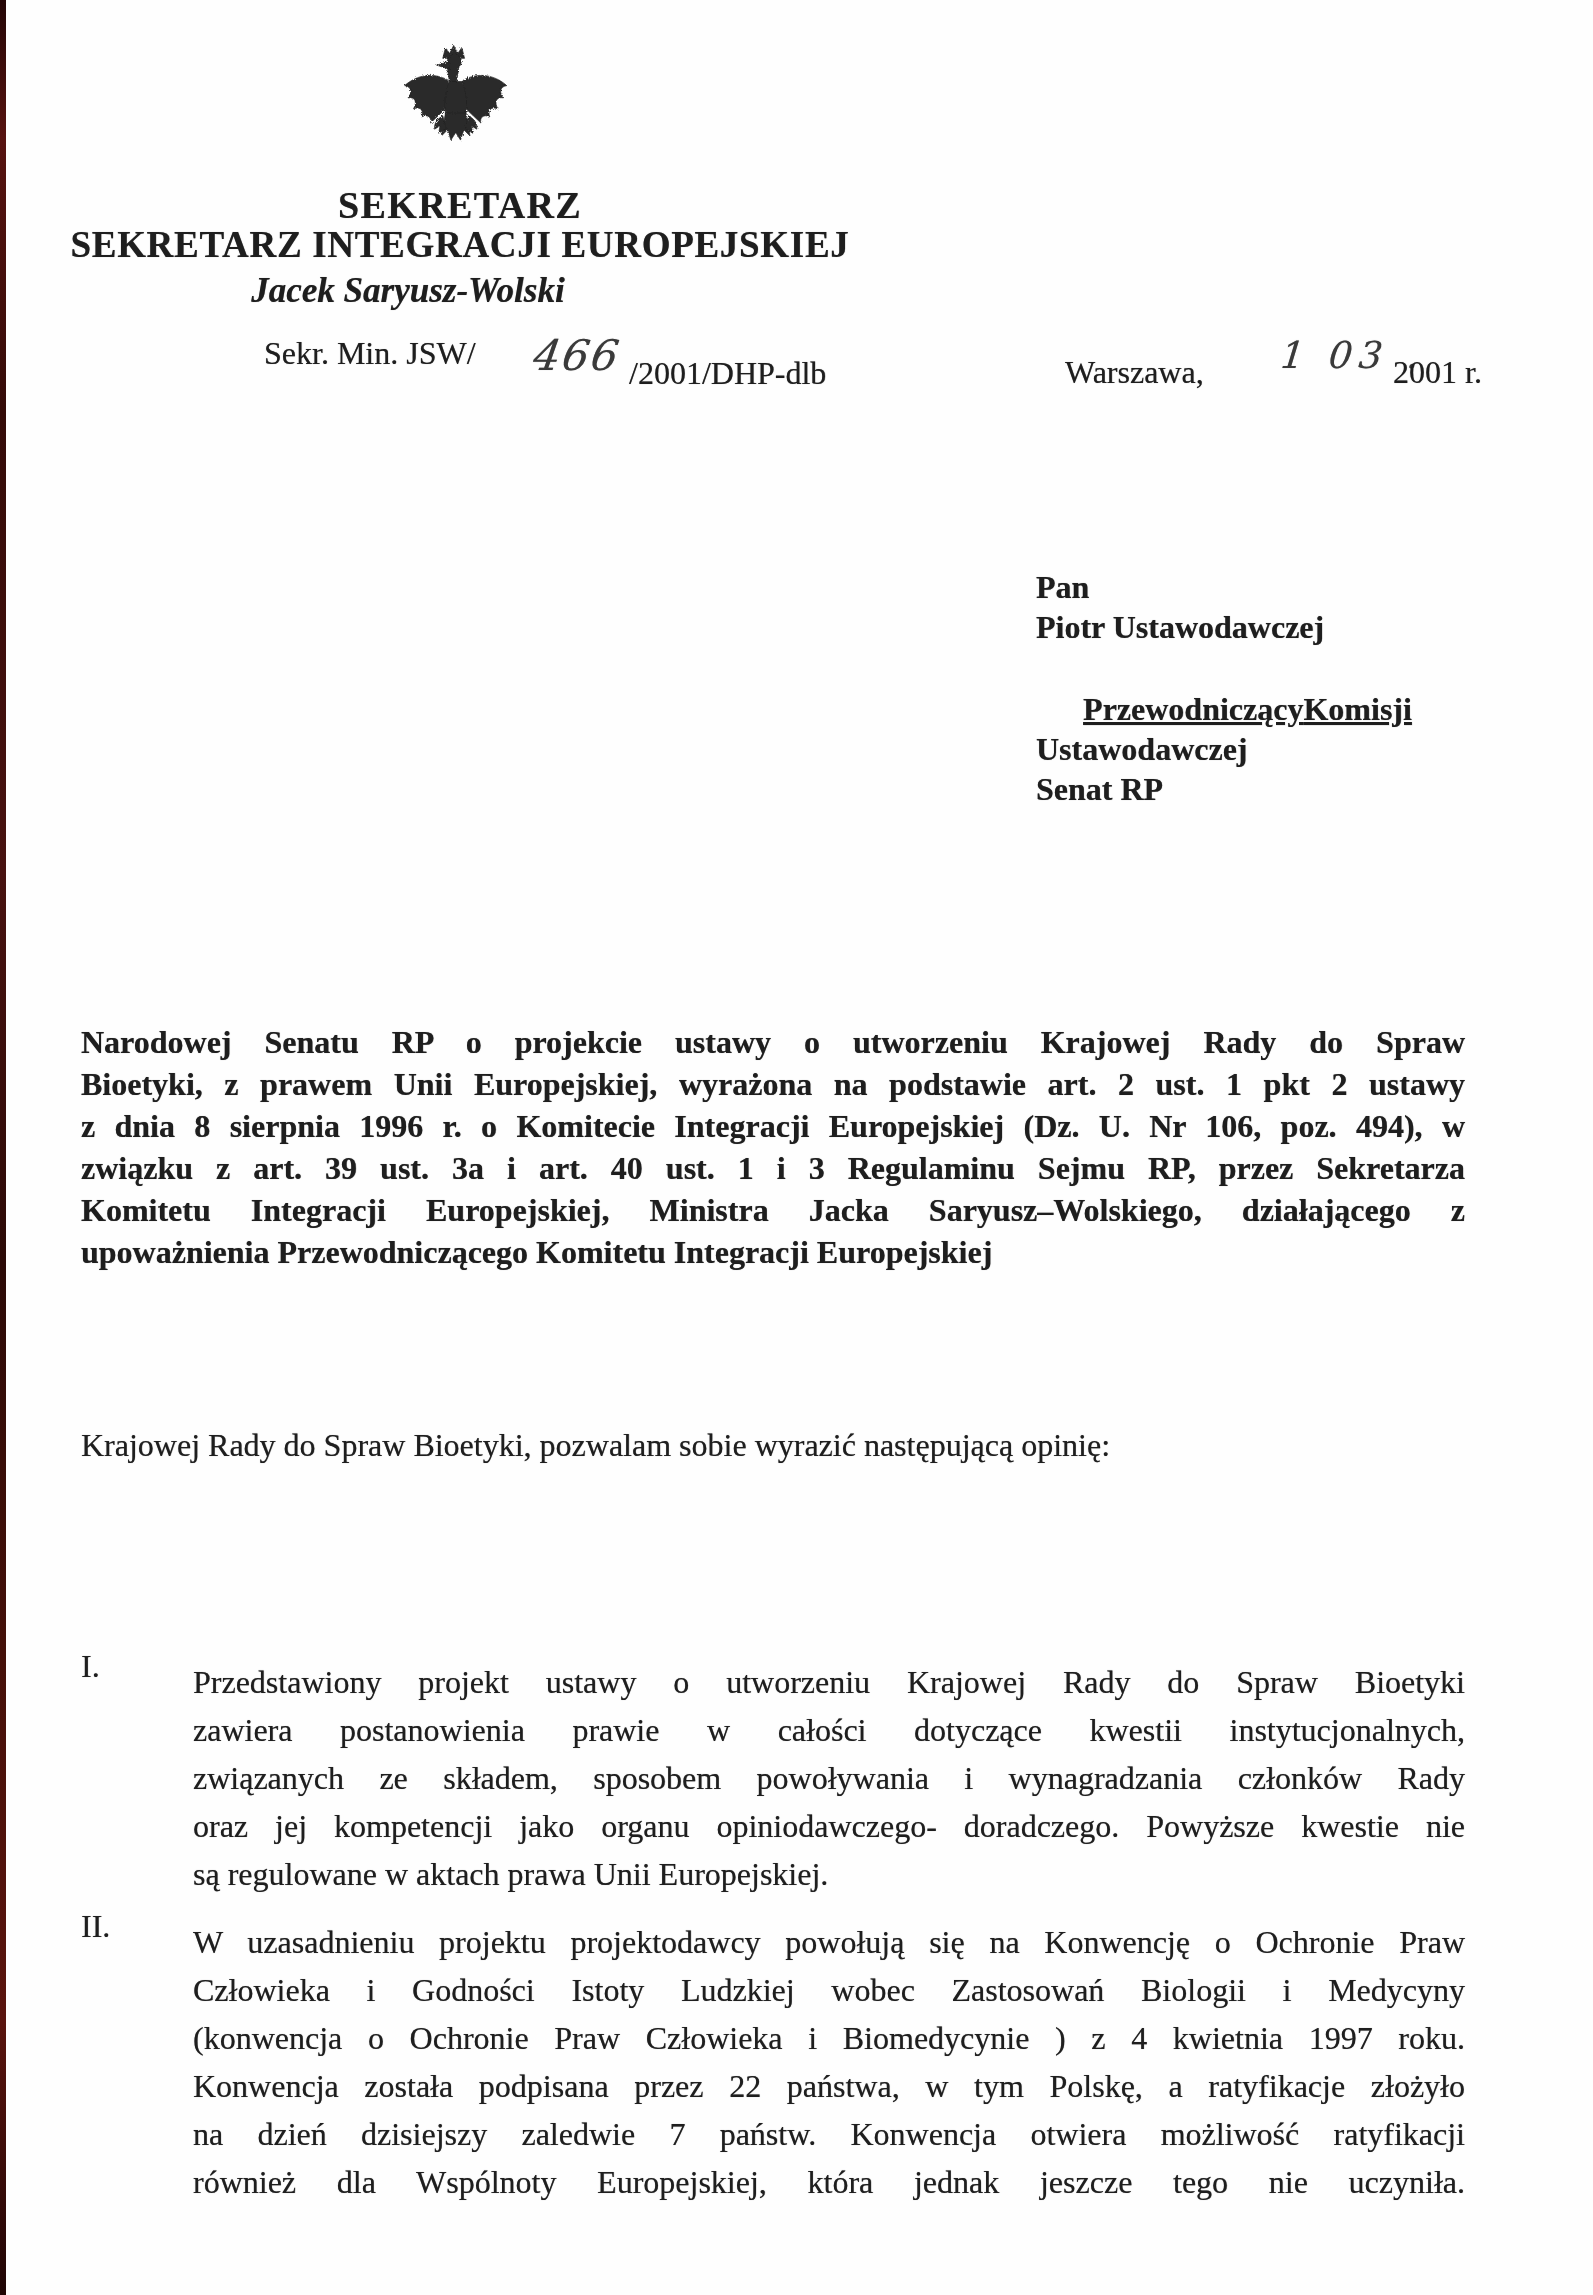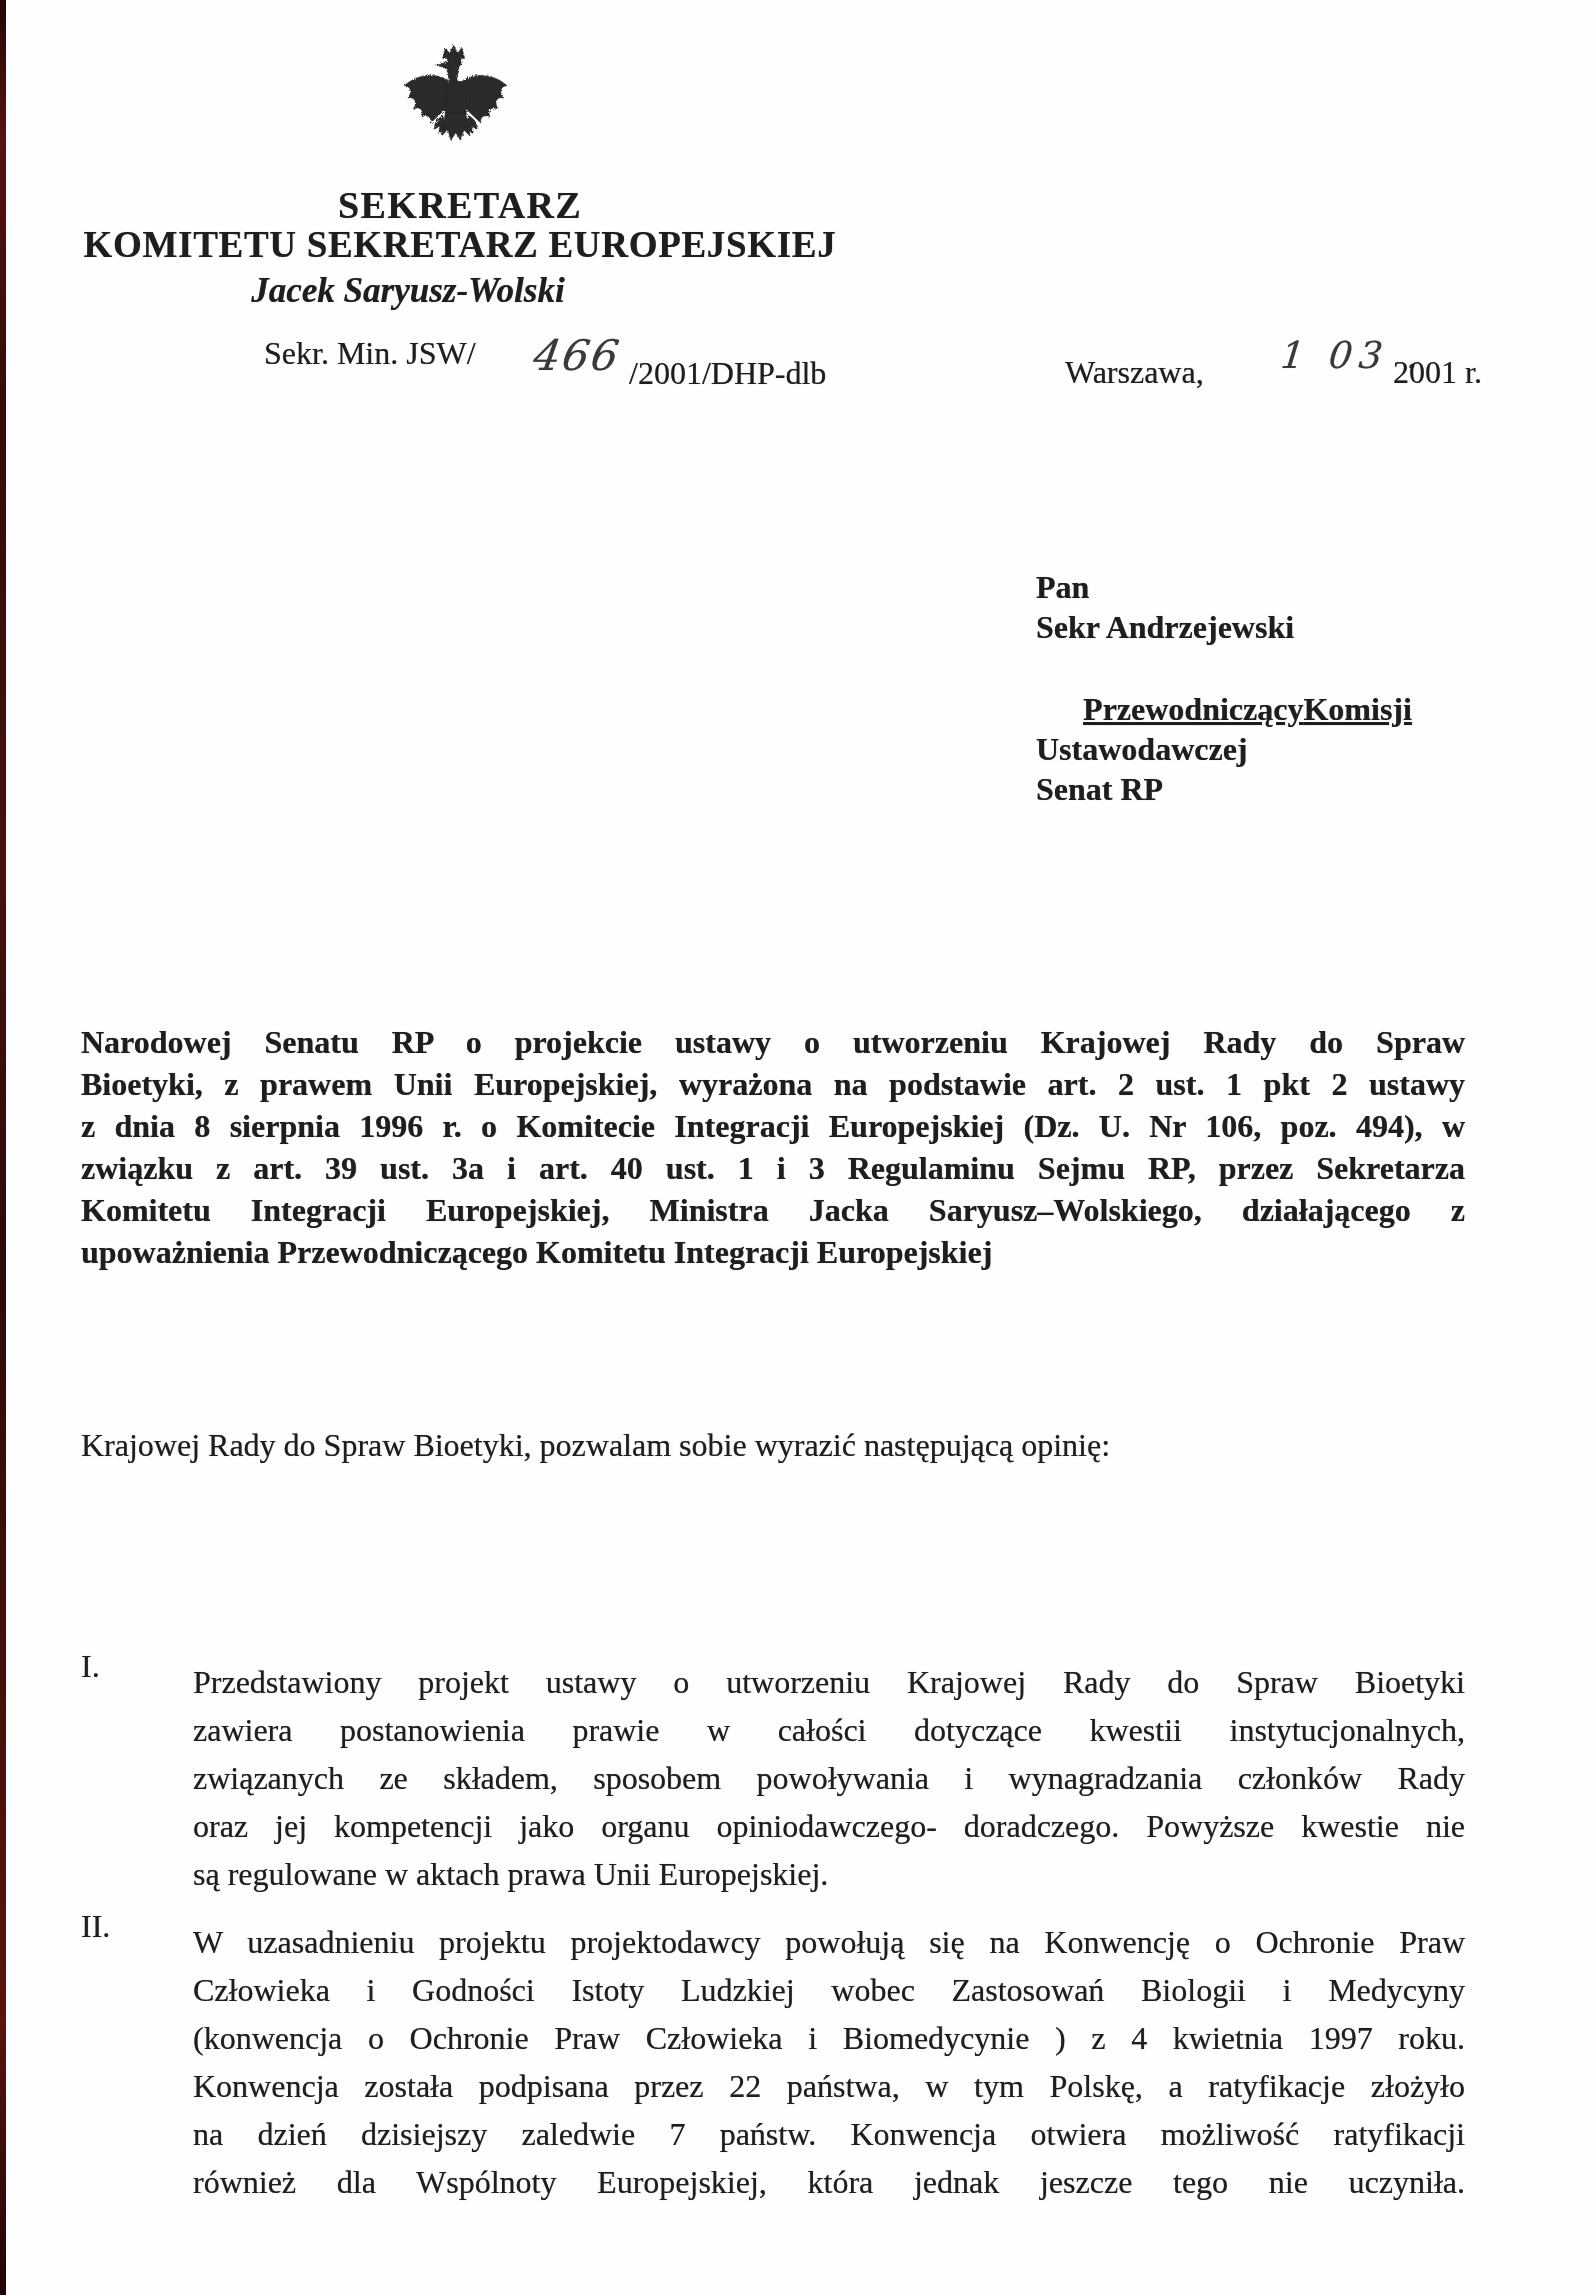--- a/index.html
+++ b/index.html
@@ -64,33 +64,33 @@
         <path d="M96,56 C118,44 142,48 160,64 C148,66 150,76 155,82 C143,80 142,90 147,98 C135,94 132,102 135,110 C125,105 120,112 122,119 L102,100 L94,82 Z"></path>
         <path d="M76,58 Q66,80 70,106 L100,106 Q104,80 94,58 Z"></path>
         <path d="M70,104 L100,104 L106,138 L97,129 L92,144 L85,133 L78,144 L73,129 L64,138 Z"></path>
         <path d="M66,108 Q52,117 54,128 L62,123 L60,134 L71,127 Z"></path>
         <path d="M104,108 Q118,117 116,128 L108,123 L110,134 L99,127 Z"></path>
       </g>
     </svg>
   </div>
 
   <div class="hdr hdr1">SEKRETARZ</div>
-  <div class="hdr hdr2">KOMITETU SEKRETARZ EUROPEJSKIEJ</div>
+  <div class="hdr hdr2">SEKRETARZ INTEGRACJI EUROPEJSKIEJ</div>
   <div class="hdr hdr3">Jacek Saryusz-Wolski</div>
 
   <span class="refspan ref-prefix">Sekr. Min. JSW/</span>
   <span class="refspan hand hand-num">466</span>
   <span class="refspan ref-suffix">/2001/DHP-dlb</span>
   <span class="refspan ref-city">Warszawa,</span>
   <span class="refspan hand hand-date">1 03 .</span>
   <span class="refspan ref-year">2001 r.</span>
 
   <div class="addressee">
     <div>Pan</div>
-    <div>Sekr Andrzejewski</div>
+    <div>Piotr Ustawodawczej</div>
     <div class="addr-gap"></div>
     <div class="addr-just">
       <span>Przewodniczący</span>
       <span>Komisji</span>
     </div>
     <div>Ustawodawczej</div>
     <div>Senat RP</div>
   </div>
 
   <div class="block subject">

